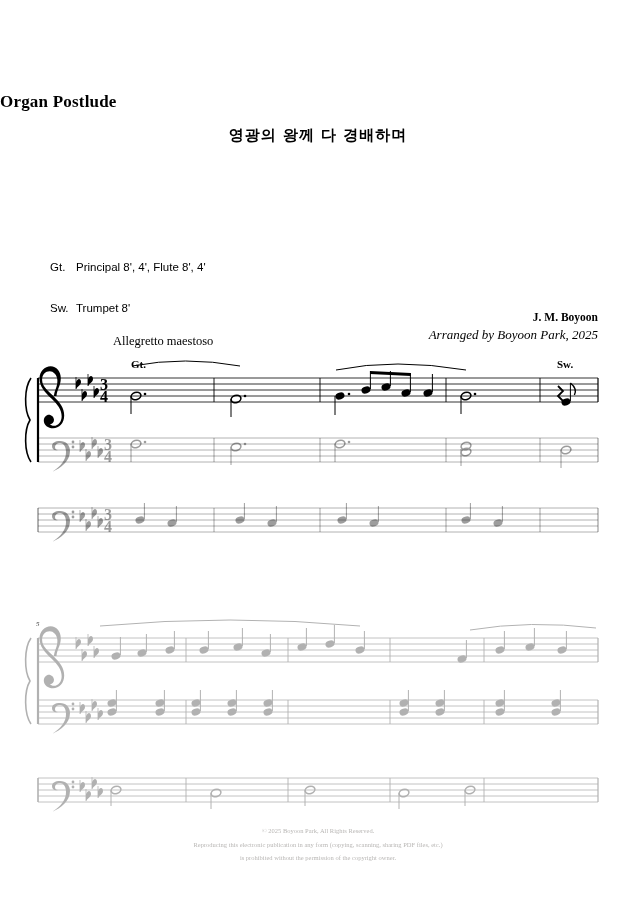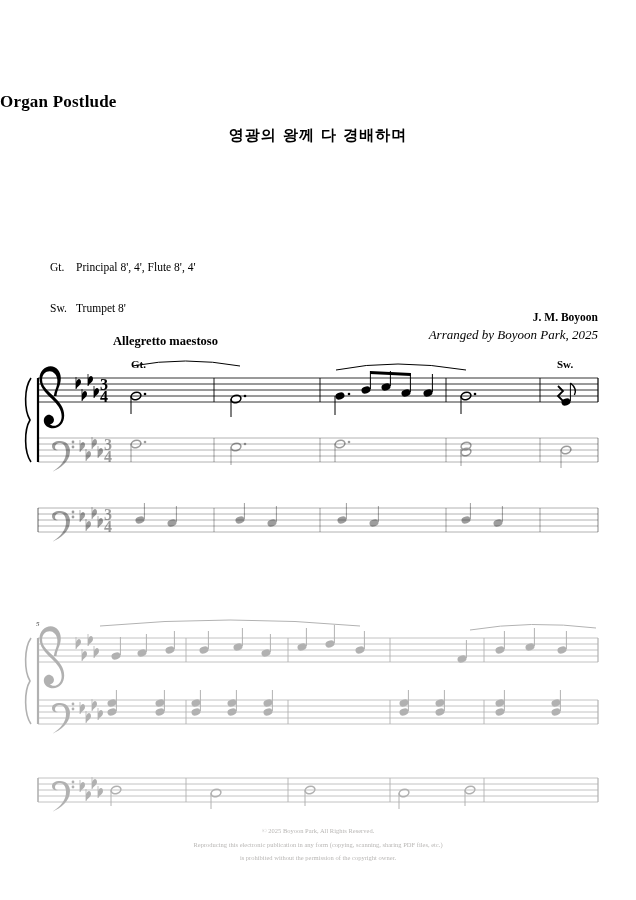--- a/index.html
+++ b/index.html
@@ -37,21 +37,21 @@
     font-family: "DejaVu Sans", sans-serif;
     font-weight: bold;
     font-size: 15px;
     color: #000;
     letter-spacing: 1px;
   }
   .registration {
     position: absolute;
     top: 234px;
     left: 50px;
-    font-family: Liberation Serif, serif;
+    font-family: Liberation Sans, sans-serif;
     font-size: 11.5px;
     line-height: 13.5px;
     color: #000;
     white-space: pre;
   }
   .reg-line { display: block; }
   .reg-label {
     display: inline-block;
     width: 26px;
   }
@@ -71,21 +71,21 @@
     font-family: "Liberation Serif", serif;
     font-style: italic;
     font-size: 13px;
     color: #000;
   }
   .tempo {
     position: absolute;
     top: 334px;
     left: 113px;
     font-family: "Liberation Serif", serif;
-    font-weight: bold;
+    font-weight: normal;
     font-size: 12.5px;
     color: #000;
   }
   .stop-mark {
     position: absolute;
     font-family: "Liberation Serif", serif;
     font-weight: bold;
     font-size: 11px;
     color: #000;
   }

